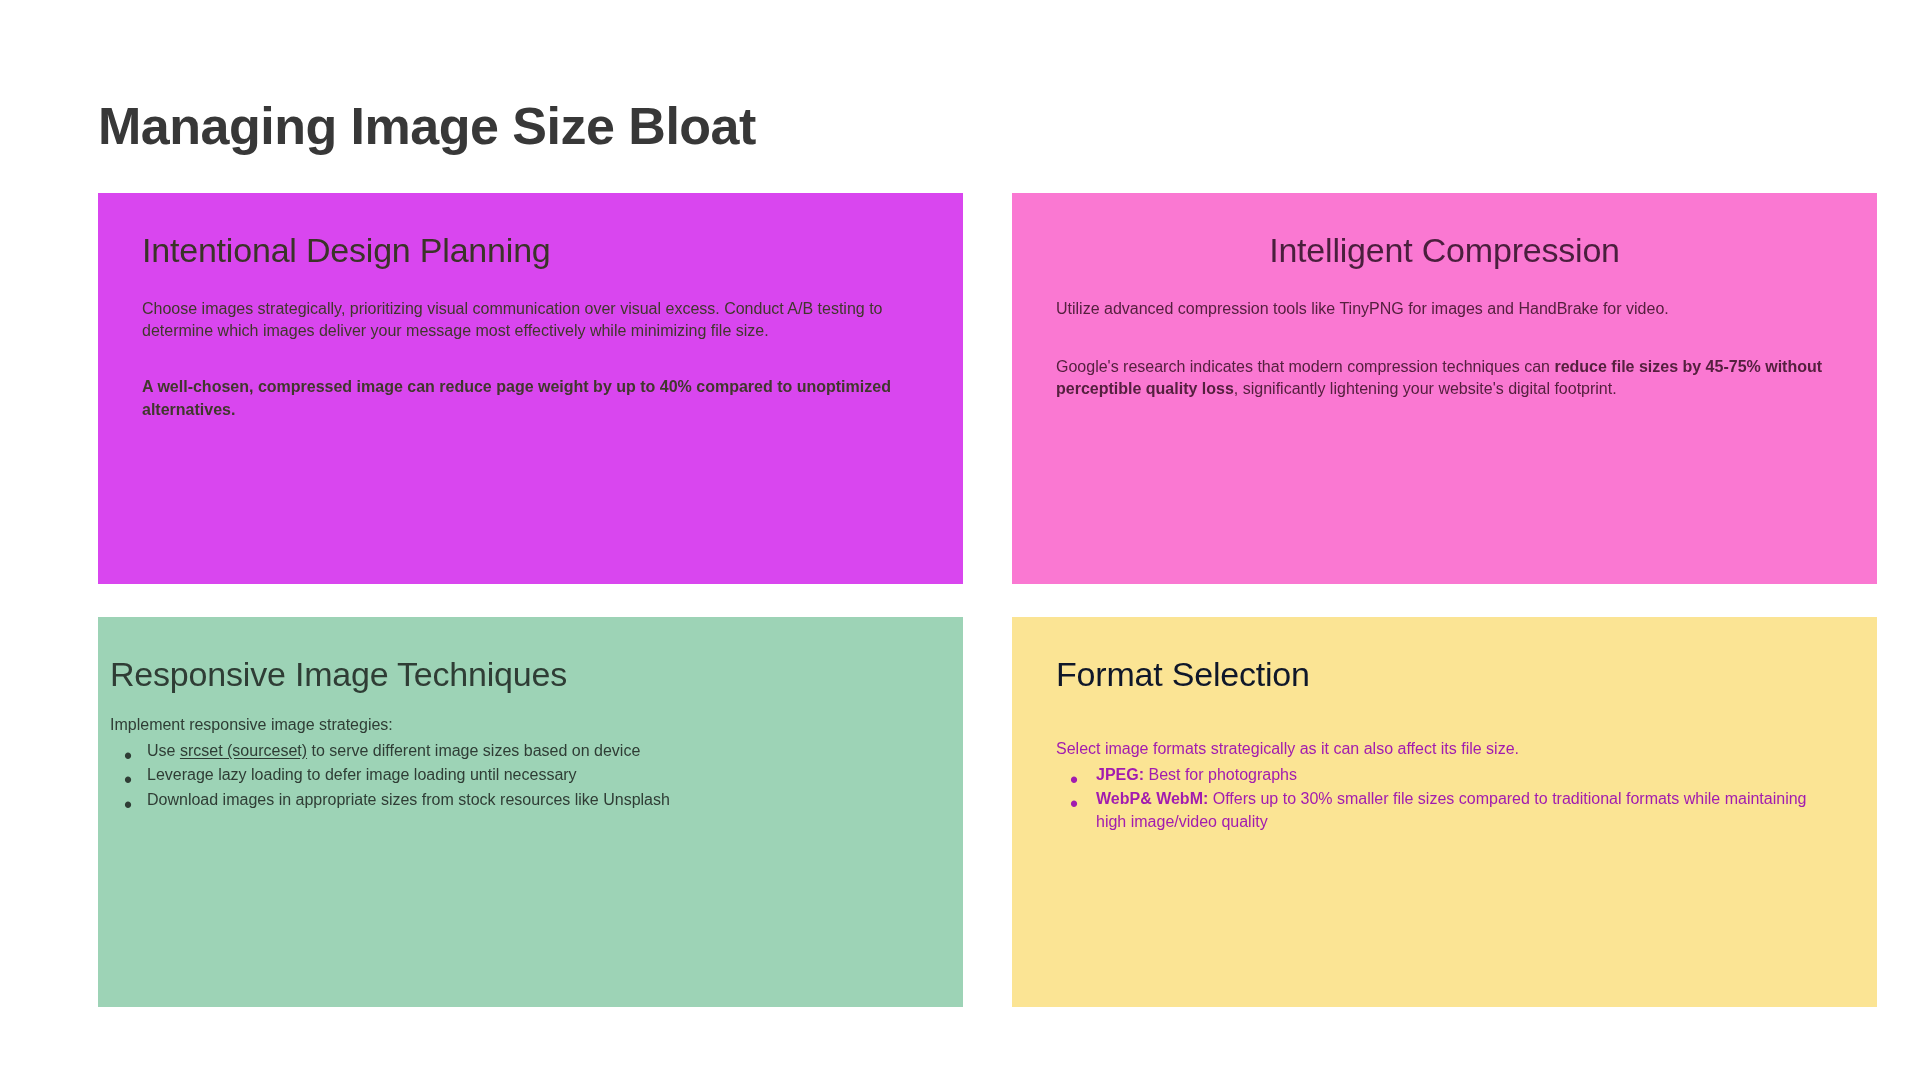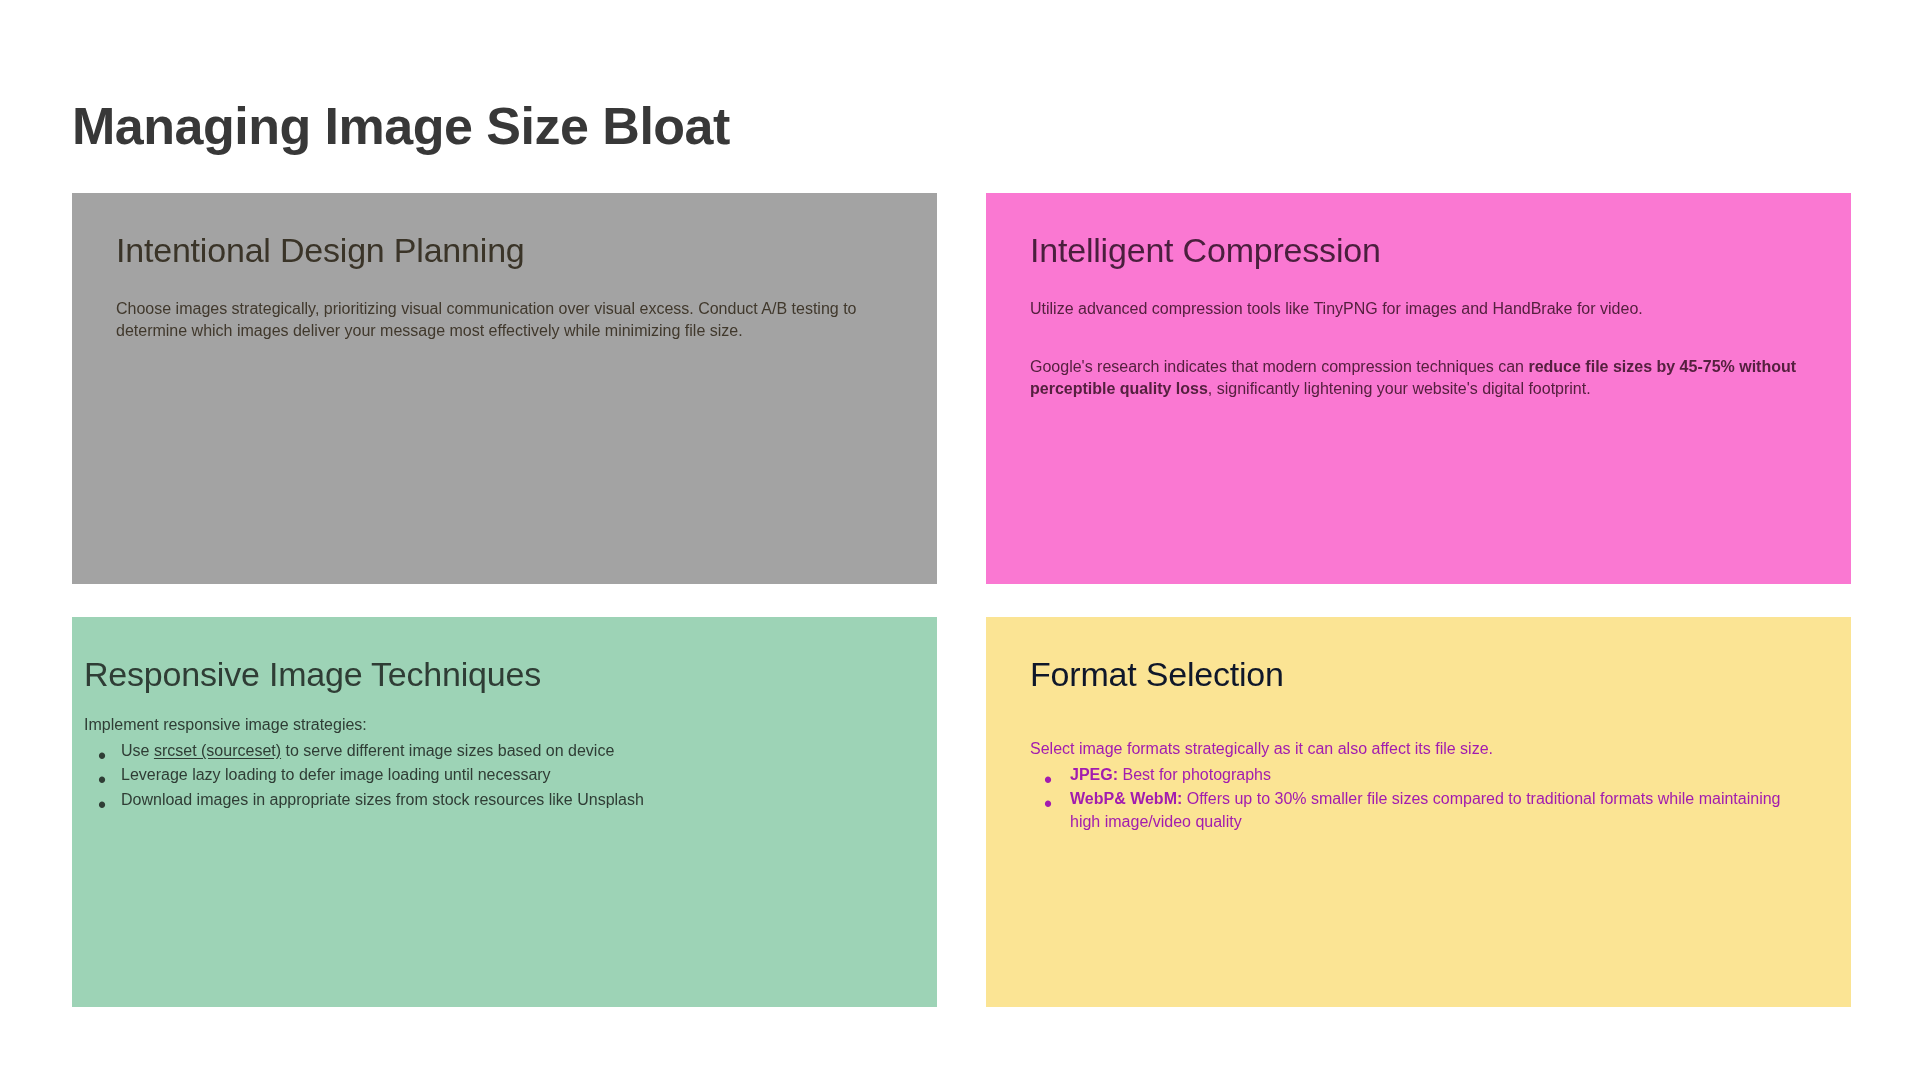--- a/index.html
+++ b/index.html
@@ -14,20 +14,21 @@
     -webkit-font-smoothing: antialiased;
     overflow: hidden;
   }
 
   .slide {
     position: relative;
     width: 1552px;
     height: 1080px;
     background: #ffffff;
     box-sizing: border-box;
+    margin-left: 26px;
   }
 
   .slide-title {
     position: absolute;
     left: 72px;
     top: 60px;
     font-size: 52px;
     font-weight: 700;
     letter-spacing: -0.5px;
     color: #383838;
@@ -46,34 +47,34 @@
     column-gap: 49px;
     row-gap: 33px;
   }
 
   .card {
     box-sizing: border-box;
     padding: 36px 44px 30px 44px;
     overflow: hidden;
   }
 
-  .card.peach  { background: #a3a3a3; }
+  .card.peach  { background: #d946ef; }
   .card.pink   { background: #FA78D2; }
   .card.green  { background: #9DD3B6; padding-left: 12px; }
   .card.yellow { background: #FBE494; }
 
   .card-title {
     font-size: 34px;
     font-weight: 400;
     line-height: 1.25;
     margin: 0 0 26px 0;
     letter-spacing: -0.2px;
   }
   .card.peach  .card-title { color: #3A3428; }
-  .card.pink   .card-title { color: #4A1F3D; }
+  .card.pink   .card-title { color: #4A1F3D; text-align: center; }
   .card.green  .card-title { color: #2F3D35; }
   .card.yellow .card-title { color: #0f172a; }
 
   .card-body {
     font-size: 16px;
     line-height: 1.4;
   }
   .card.peach  .card-body { color: #40382C; }
   .card.pink   .card-body { color: #55203F; }
   .card.green  .card-body { color: #2F3D35; }
@@ -124,20 +125,21 @@
 <div class="slide">
 
   <h1 class="slide-title">Managing Image Size Bloat</h1>
 
   <div class="grid">
 
     <div class="card peach">
       <h2 class="card-title">Intentional Design Planning</h2>
       <div class="card-body">
         <p>Choose images strategically, prioritizing visual communication over visual excess. Conduct A/B testing to determine which images deliver your message most effectively while minimizing file size.</p>
+        <p class="para-note">A well-chosen, compressed image can reduce page weight by up to 40% compared to unoptimized alternatives.</p>
       </div>
     </div>
 
     <div class="card pink">
       <h2 class="card-title">Intelligent Compression</h2>
       <div class="card-body">
         <p>Utilize advanced compression tools like TinyPNG for images and HandBrake for video.</p>
         <p><span>Google's research indicates that modern compression techniques can </span><b>reduce file sizes by 45-75% without perceptible quality loss</b><span>, significantly lightening your website's digital footprint.</span></p>
       </div>
     </div>

